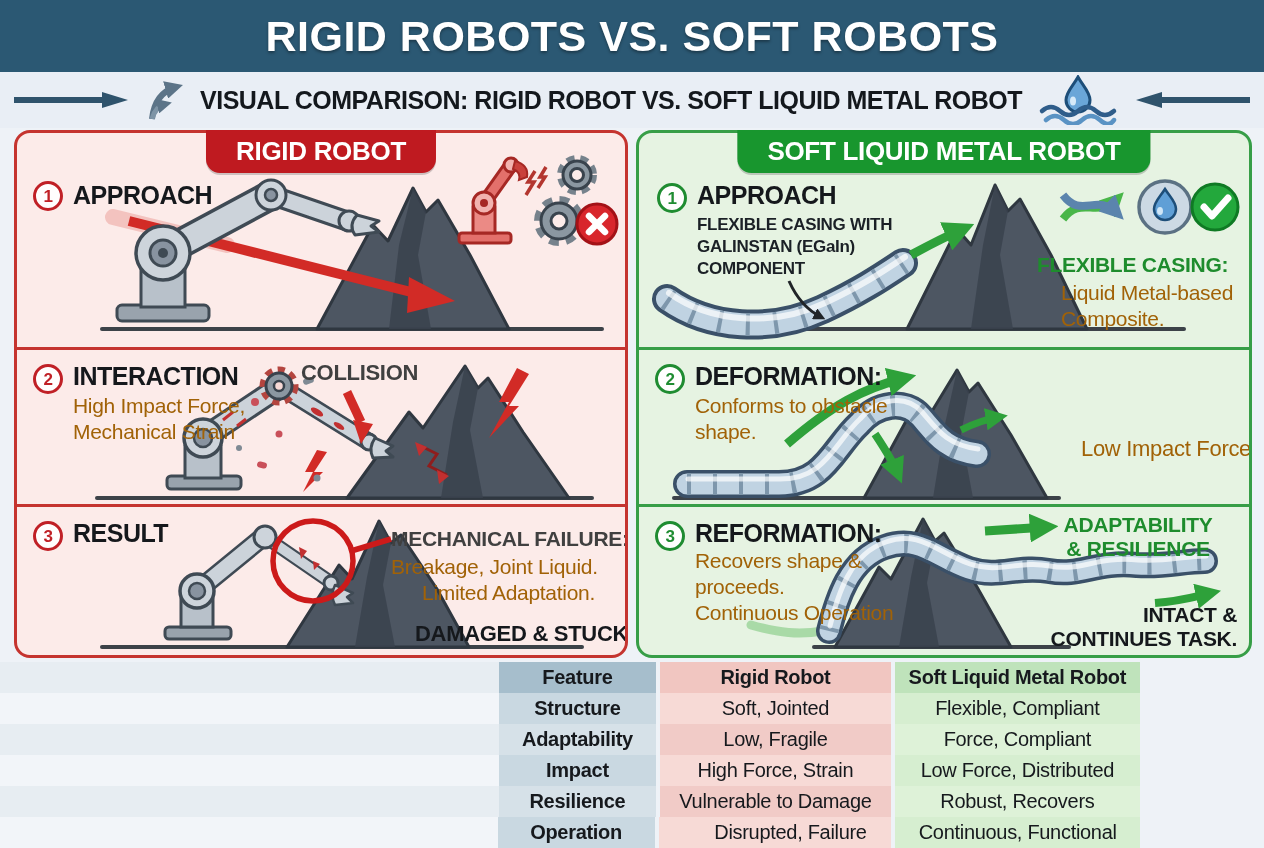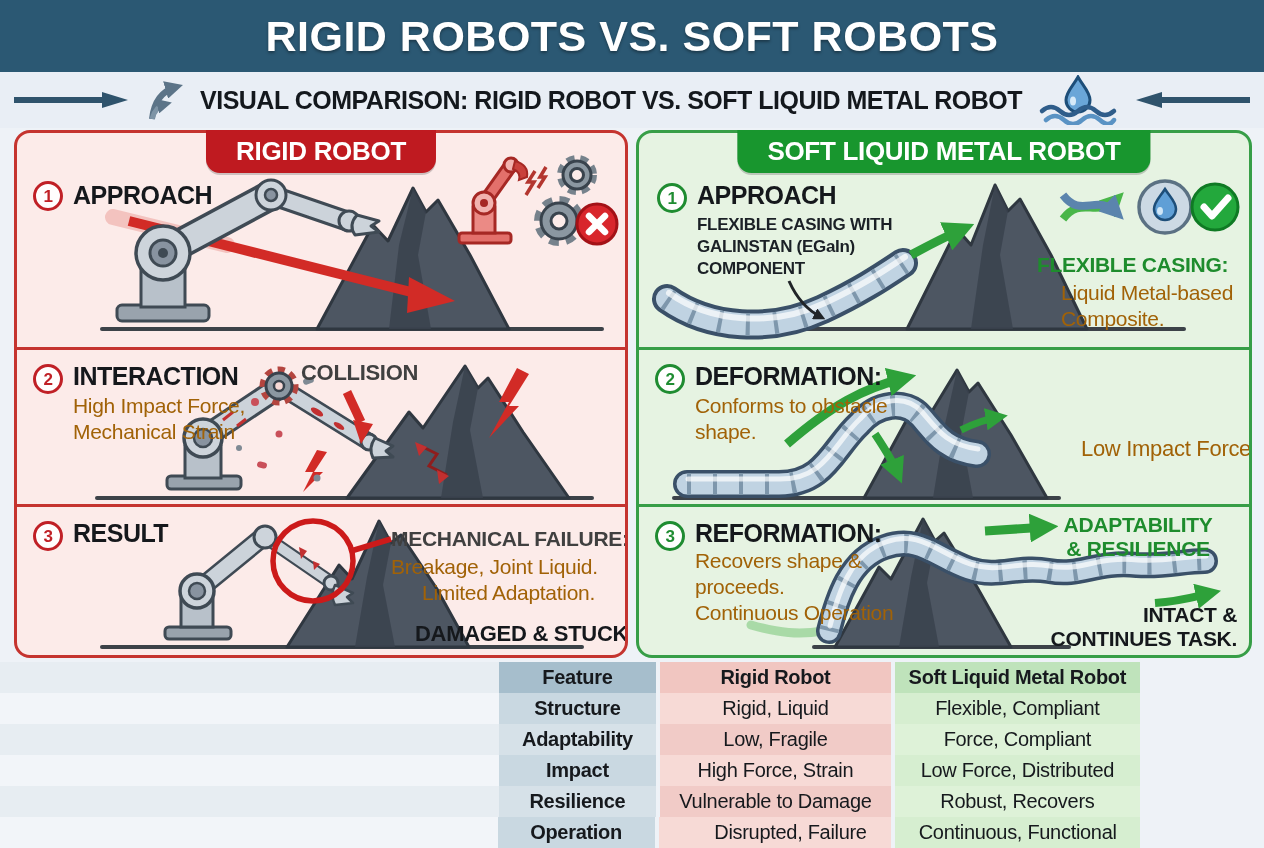--- a/index.html
+++ b/index.html
@@ -353,21 +353,21 @@
     <div class="trow r0">
       <div class="spacer-l"></div>
       <div class="cell cf th">Feature</div>
       <div class="cell cr th">Rigid Robot</div>
       <div class="cell cs th">Soft Liquid Metal Robot</div>
       <div class="spacer-r"></div>
     </div>
     <div class="trow r1">
       <div class="spacer-l"></div>
       <div class="cell cf">Structure</div>
-      <div class="cell cr">Rigid, Liquid</div>
+      <div class="cell cr">Soft, Jointed</div>
       <div class="cell cs">Flexible, Compliant</div>
       <div class="spacer-r"></div>
     </div>
     <div class="trow r2">
       <div class="spacer-l"></div>
       <div class="cell cf">Adaptability</div>
       <div class="cell cr">Low, Fragile</div>
       <div class="cell cs">Force, Compliant</div>
       <div class="spacer-r"></div>
     </div>

